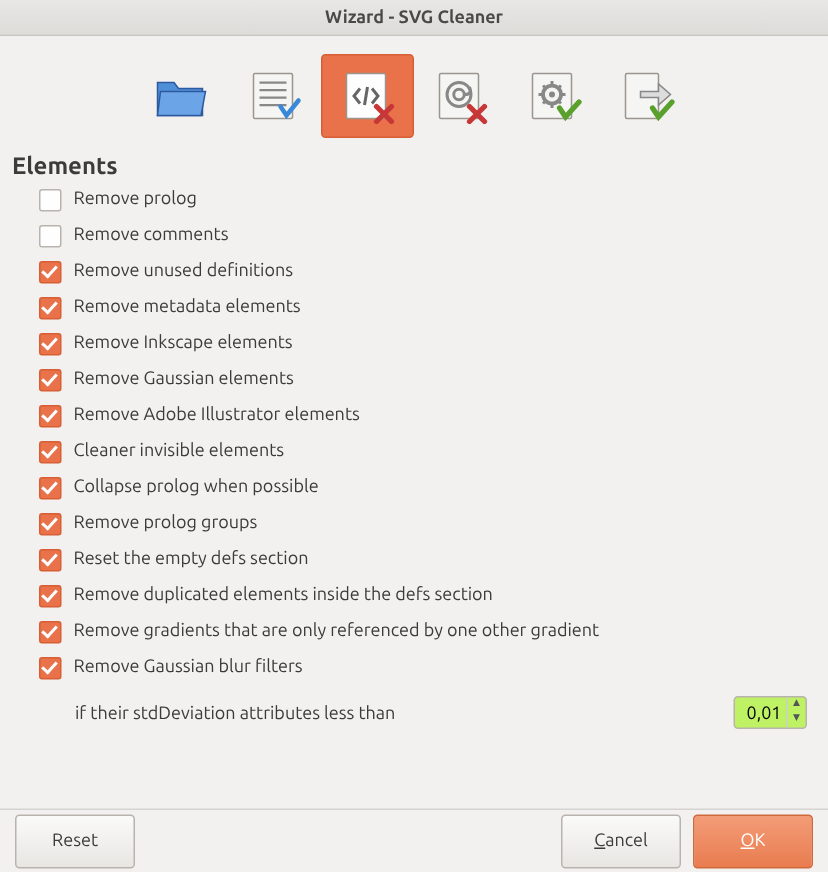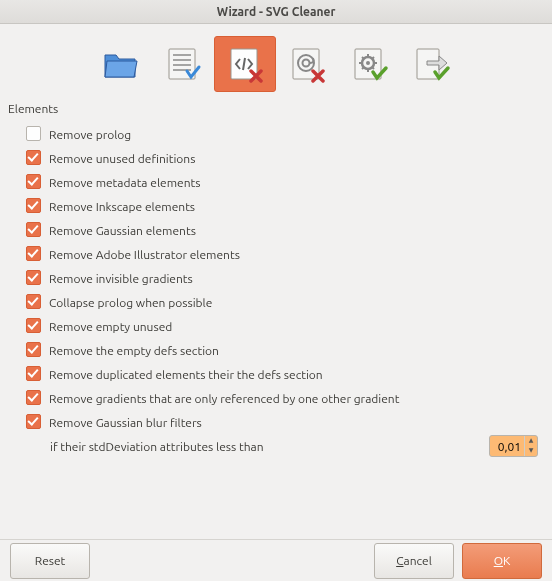--- a/index.html
+++ b/index.html
@@ -44,31 +44,31 @@
     border: 1px solid transparent;
     border-radius: 3px;
     cursor: pointer;
     background: transparent;
   }
   .tool.selected {
     background: #e9724a;
     border-color: #d85f35;
   }
   .section-title {
-    font-weight: normal;
-    font-size: 12px;
+    font-weight: bold;
+    font-size: 16px;
     padding: 2px 0 2px 0;
     margin-left: -4px;
   }
   .opts {
     padding: 2px 14px 0 14px;
   }
   .row {
     display: flex;
-    align-items: flex-end;
+    align-items: flex-start;
     padding: 2px 0 2px 0;
     min-height: 24px;
   }
   .cb {
     width: 15px;
     height: 15px;
     border: 1px solid #b8b4ad;
     border-radius: 2px;
     background: #fefefe;
     margin-right: 8px;
@@ -99,21 +99,21 @@
     display: flex;
     align-items: center;
     padding: 4px 0 8px 24px;
   }
   .sub-lbl { font-size: 12px; flex: 1; }
   .spinner {
     display: flex;
     align-items: center;
     border: 1px solid #b8b4ad;
     border-radius: 3px;
-    background: #fdba74;
+    background: #bef264;
     height: 22px;
     margin-left: auto;
   }
   .spinner input {
     width: 34px;
     border: none;
     outline: none;
     font-size: 12px;
     text-align: right;
     padding: 2px 3px;
@@ -239,20 +239,24 @@
   </div>
 
   <div class="section-title">Elements</div>
 
   <div class="opts" id="opts">
       <div class="row">
         <div class="cb"></div>
         <span class="lbl">Remove prolog</span>
       </div>
       <div class="row">
+        <div class="cb"></div>
+        <span class="lbl">Remove comments</span>
+      </div>
+      <div class="row">
         <div class="cb checked"></div>
         <span class="lbl">Remove unused definitions</span>
       </div>
       <div class="row">
         <div class="cb checked"></div>
         <span class="lbl">Remove metadata elements</span>
       </div>
       <div class="row">
         <div class="cb checked"></div>
         <span class="lbl">Remove Inkscape elements</span>
@@ -260,37 +264,37 @@
       <div class="row">
         <div class="cb checked"></div>
         <span class="lbl">Remove Gaussian elements</span>
       </div>
       <div class="row">
         <div class="cb checked"></div>
         <span class="lbl">Remove Adobe Illustrator elements</span>
       </div>
       <div class="row">
         <div class="cb checked"></div>
-        <span class="lbl">Remove invisible gradients</span>
+        <span class="lbl">Cleaner invisible elements</span>
       </div>
       <div class="row">
         <div class="cb checked"></div>
         <span class="lbl">Collapse prolog when possible</span>
       </div>
       <div class="row">
         <div class="cb checked"></div>
-        <span class="lbl">Remove empty unused</span>
-      </div>
-      <div class="row">
-        <div class="cb checked"></div>
-        <span class="lbl">Remove the empty defs section</span>
-      </div>
-      <div class="row">
-        <div class="cb checked"></div>
-        <span class="lbl">Remove duplicated elements their the defs section</span>
+        <span class="lbl">Remove prolog groups</span>
+      </div>
+      <div class="row">
+        <div class="cb checked"></div>
+        <span class="lbl">Reset the empty defs section</span>
+      </div>
+      <div class="row">
+        <div class="cb checked"></div>
+        <span class="lbl">Remove duplicated elements inside the defs section</span>
       </div>
       <div class="row">
         <div class="cb checked"></div>
         <span class="lbl">Remove gradients that are only referenced by one other gradient</span>
       </div>
       <div class="row">
         <div class="cb checked"></div>
         <span class="lbl">Remove Gaussian blur filters</span>
       </div>
     </div>

